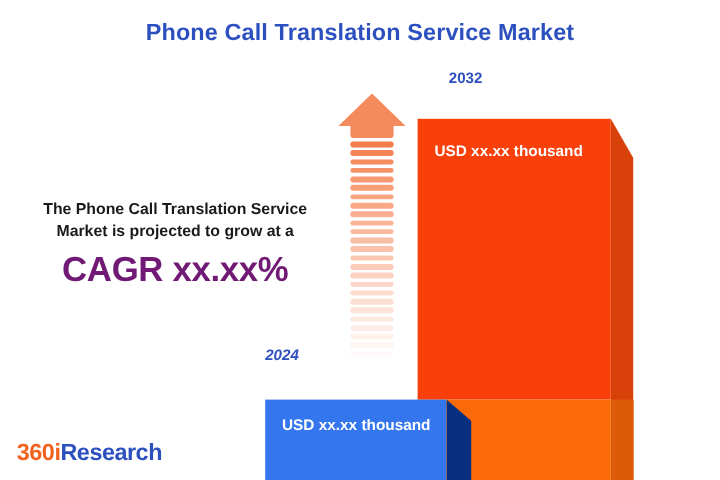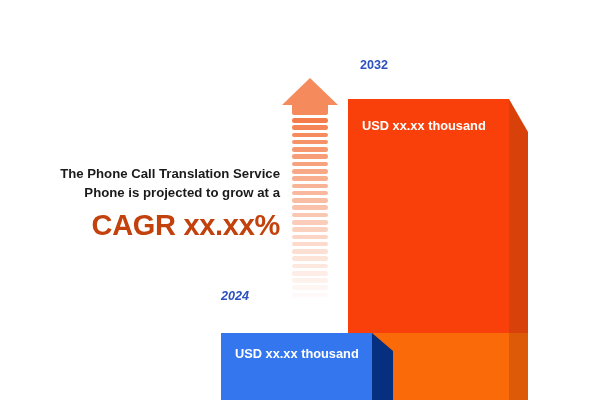--- a/index.html
+++ b/index.html
@@ -33,34 +33,34 @@
     letter-spacing: 0.1px;
     white-space: nowrap;
   }
 
   
   #cagr-block {
     position: absolute;
     left: 12px;
     top: 164px;
     width: 268px;
-    text-align: right;
+    text-align: center;
   }
   .cagr-line {
     font-size: 13.2px;
     font-weight: bold;
     color: #1a1a1a;
     line-height: 19px;
     white-space: nowrap;
   }
   #cagr-value {
     margin-top: 7px;
     font-size: 29px;
     font-weight: bold;
-    color: #c2410c;
+    color: #701a75;
     letter-spacing: -0.3px;
     white-space: nowrap;
   }
 
   
   #arrow {
     position: absolute;
     left: 282px;
     top: 78px;
     width: 56px;
@@ -95,21 +95,21 @@
   }
 
   
   .year-label {
     position: absolute;
     font-size: 12.6px;
     font-weight: bold;
     color: #2d50bf;
     white-space: nowrap;
   }
-  #year-2032 { left: 360px; top: 58px; }
+  #year-2032 { left: 374px; top: 58px; }
   #year-2024 { left: 221px; top: 289px; font-style: italic; }
 
   
   .bar-group { position: absolute; margin-top: 23px; }
 
   
   #bar-2032 { left: 348px; top: 76px; width: 180px; height: 324px; }
   #bar-2032-side {
     position: absolute;
     left: 161px; top: 0;
@@ -179,24 +179,25 @@
     white-space: nowrap;
   }
   #logo-360i { color: #f2621f; }
   #logo-research { color: #2d50bf; }
 </style>
 </head>
 <body>
 
 <div id="canvas">
 
+  <div id="chart-title">Phone Call Translation Service Market</div>
 
   <div id="cagr-block">
     <div class="cagr-line">The Phone Call Translation Service</div>
-    <div class="cagr-line">Phone is projected to grow at a</div>
+    <div class="cagr-line">Market is projected to grow at a</div>
     <div id="cagr-value">CAGR xx.xx%</div>
   </div>
 
   <div id="arrow">
     <svg id="arrow-head" viewBox="0 0 56 27">
       <polygon points="28,0 56,27 0,27" fill="#f58a5c"></polygon>
     </svg>
     <div id="arrow-neck"></div>
     <div id="arrow-stack">
         <div class="arrow-seg" style="background: rgb(244, 124, 74);"></div>
@@ -237,14 +238,17 @@
     <div id="label-2032">USD xx.xx thousand</div>
   </div>
 
   <div class="year-label" id="year-2024">2024</div>
   <div class="bar-group" id="bar-2024">
     <div id="bar-2024-side"></div>
     <div id="bar-2024-front"></div>
     <div id="label-2024">USD xx.xx thousand</div>
   </div>
 
+  <div id="logo">
+    <span id="logo-360i">360i</span><span id="logo-research">Research</span>
+  </div>
 
 </div>
 
 </body></html>

